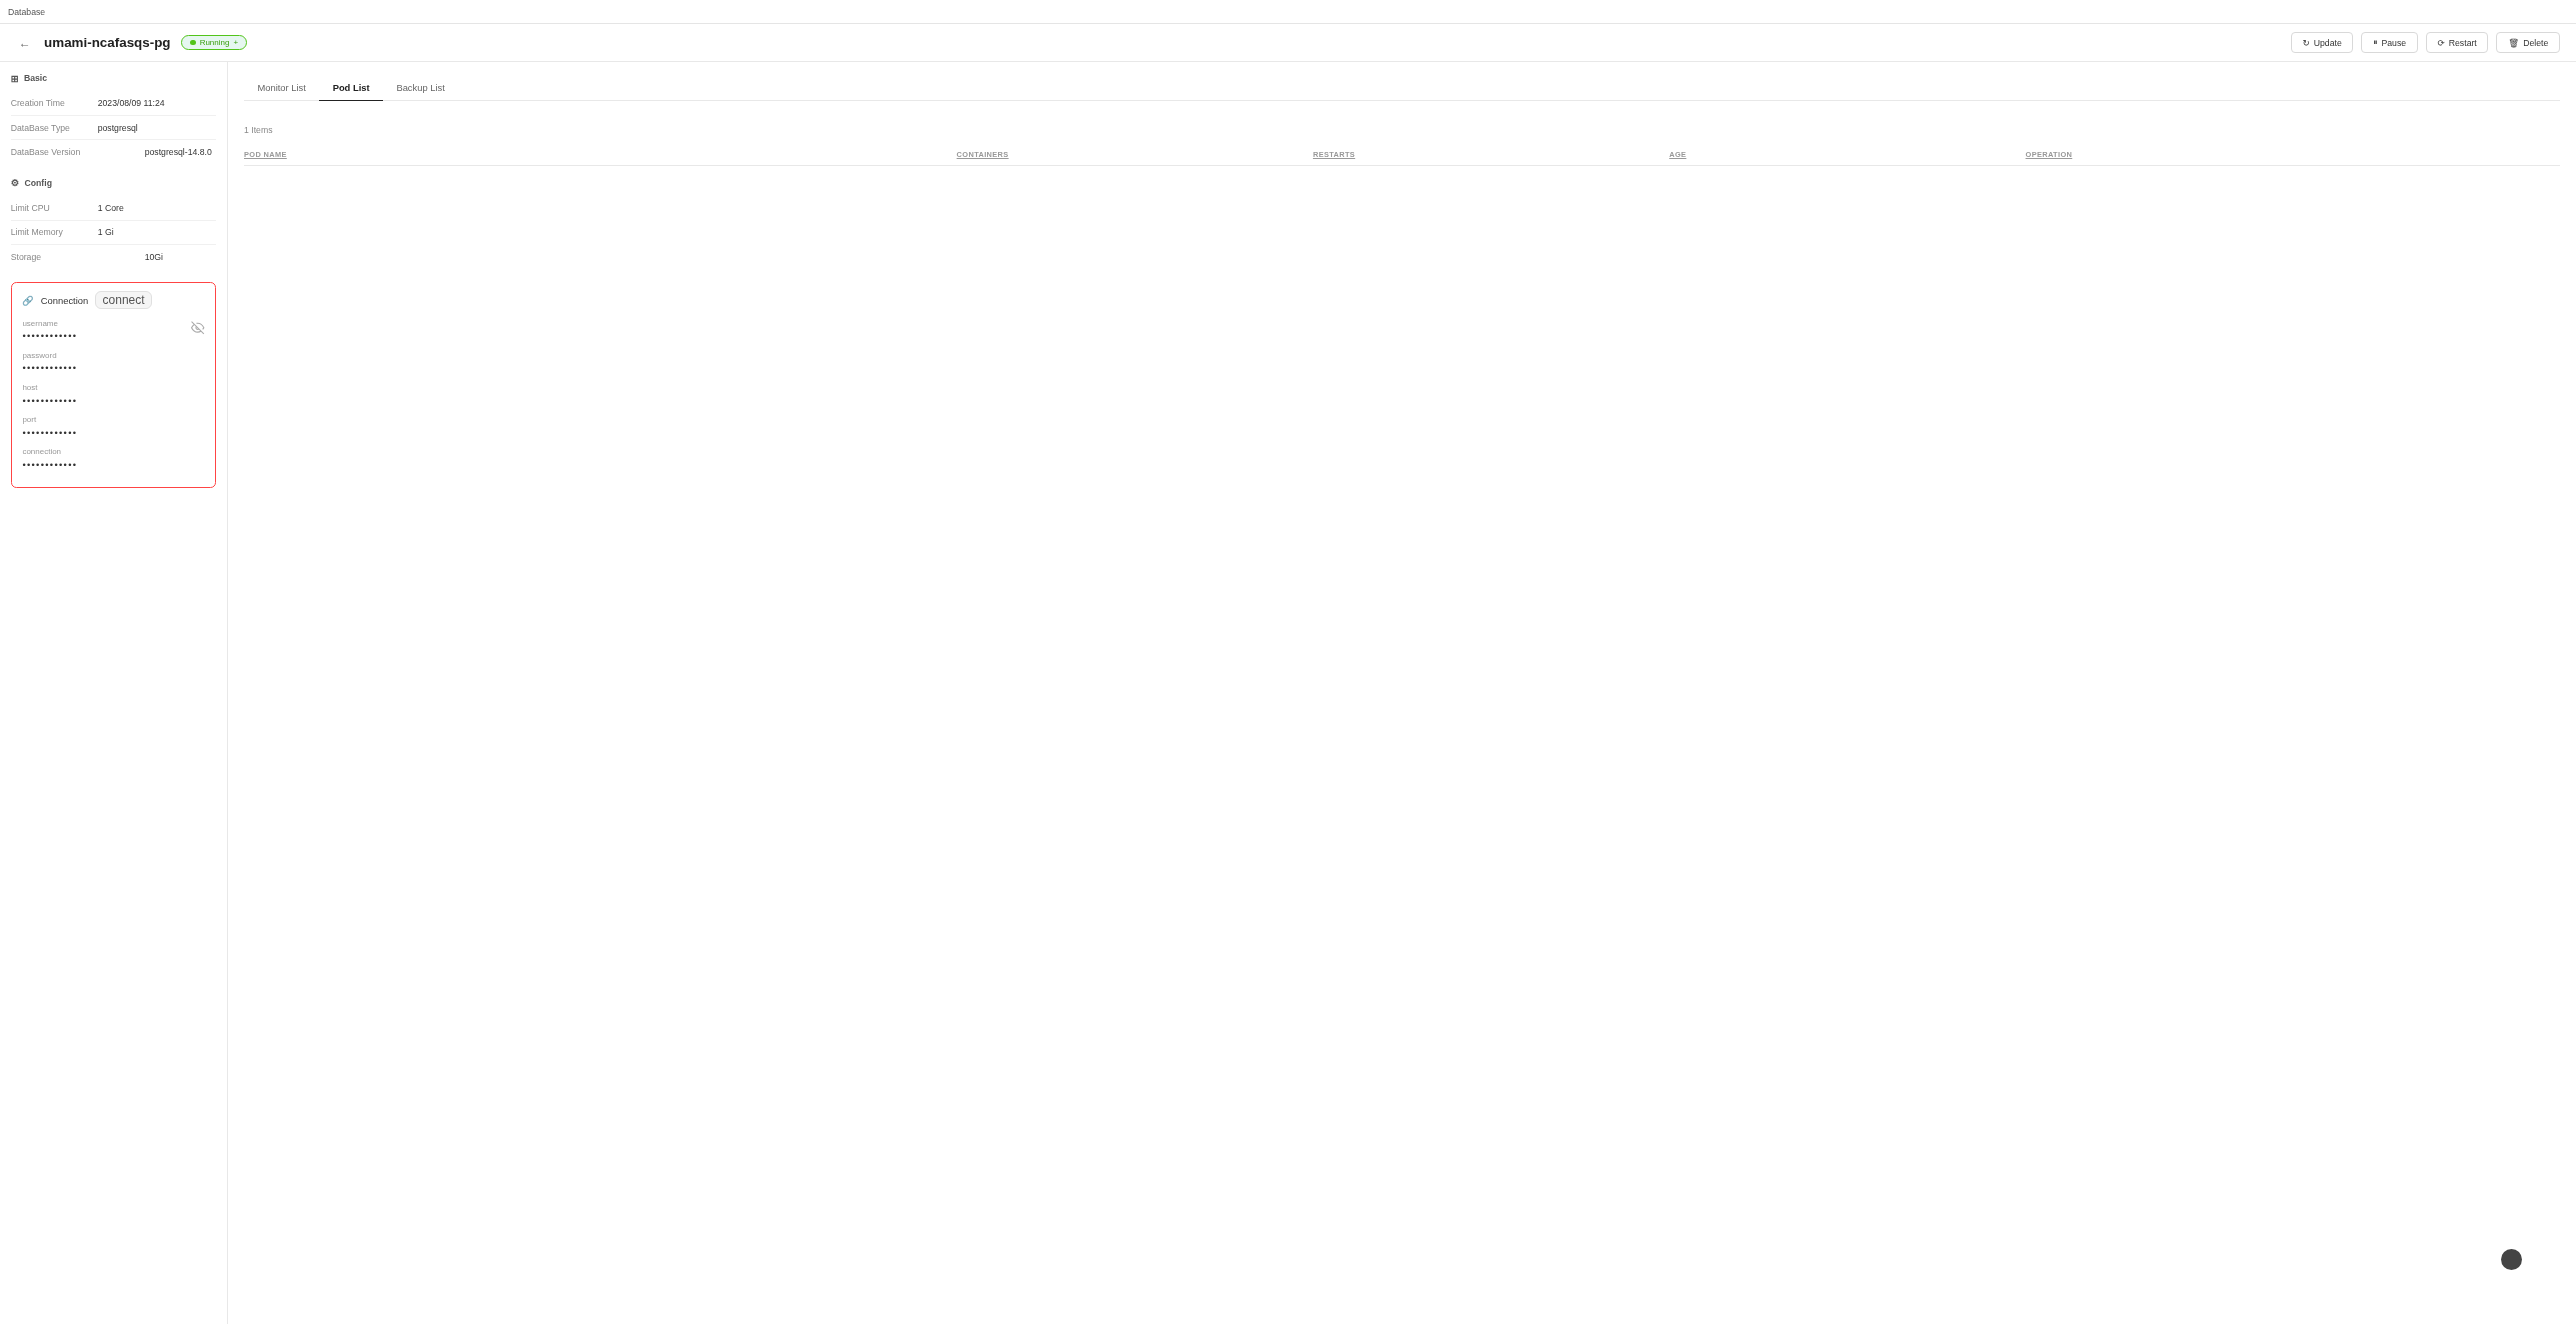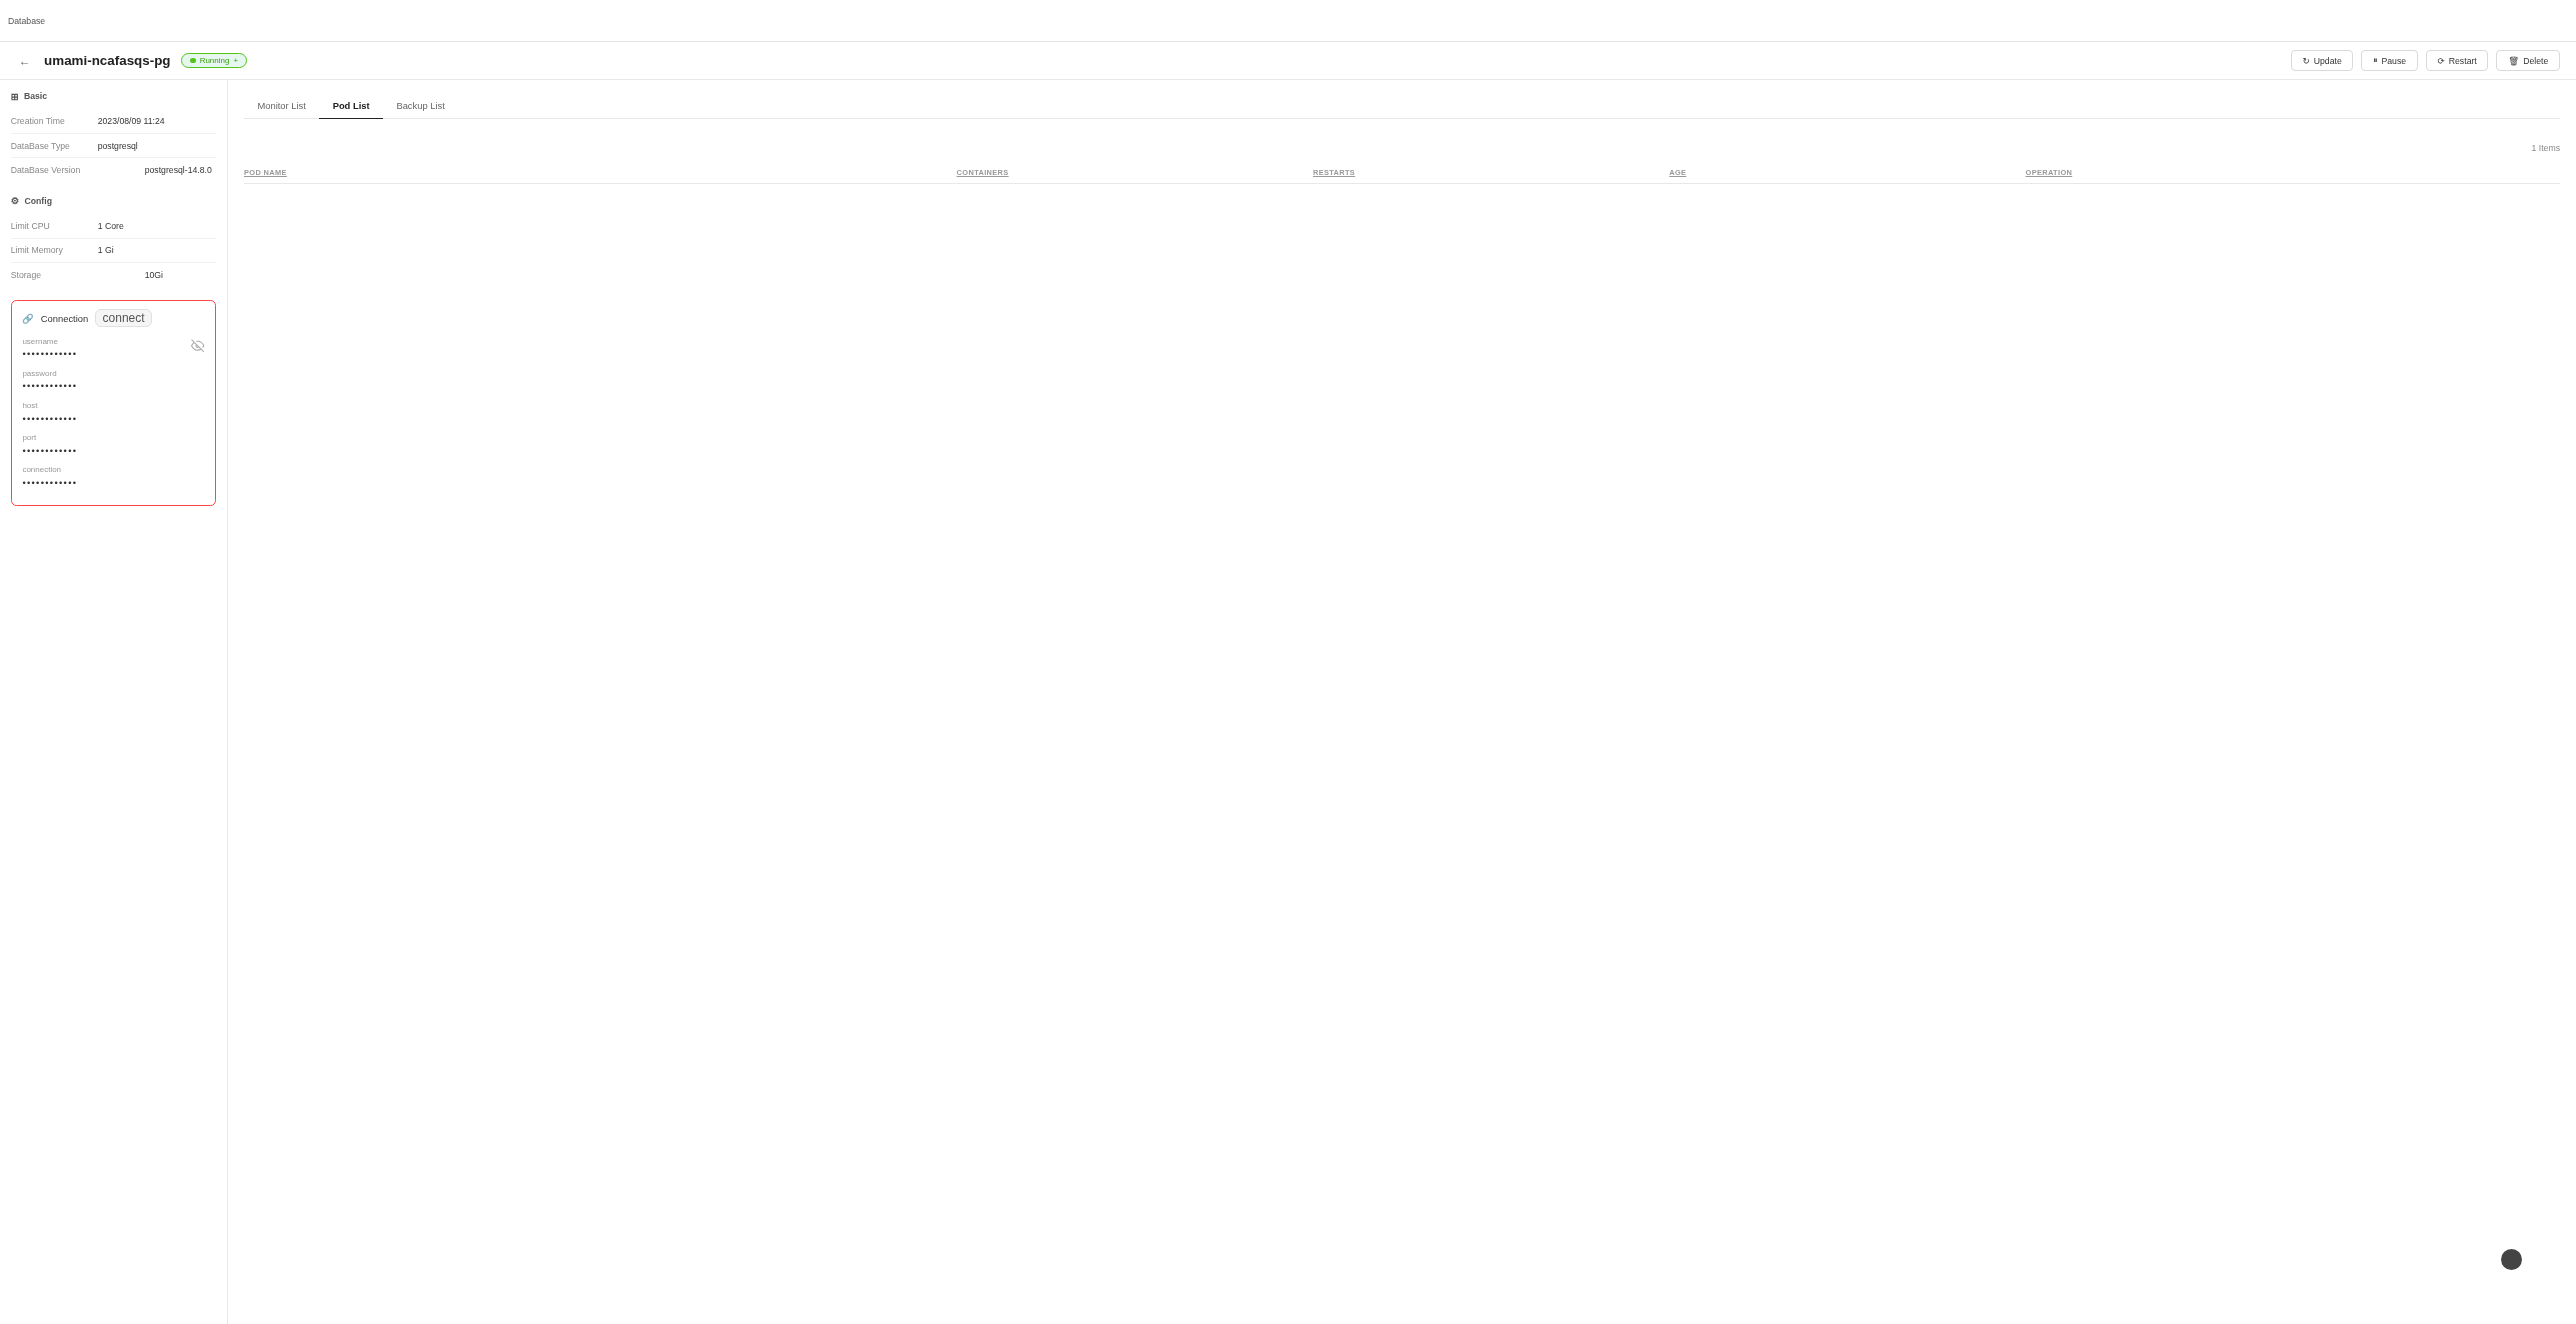--- a/index.html
+++ b/index.html
@@ -9,21 +9,21 @@
       color: #333;
       font-size: 9.4px;
       height: 100vh;
       overflow: hidden;
     }
 
     
     .title-bar {
       display: flex;
       align-items: center;
-      height: 42px;
+      height: 24px;
       background: #fff;
       border-bottom: 0.7px solid #e5e5e5;
       padding: 0 8px;
       position: relative;
     }
     .title-bar-title {
       font-size: 8.7px;
       color: #555;
     }
 
@@ -205,21 +205,20 @@
       margin-bottom: -0.7px;
     }
     .tab.active {
       color: #222;
       font-weight: 600;
       border-bottom-color: #222;
     }
 
     
     .items-count {
-      text-align: right;
       color: #888;
       font-size: 8.7px;
       margin-bottom: 8px;
     }
     .table-header {
       display: grid;
       grid-template-columns: 2fr 1fr 1fr 1fr 1.5fr;
       padding: 6.7px 0;
       border-bottom: 0.7px solid #e8e8e8;
       font-size: 7.4px;

